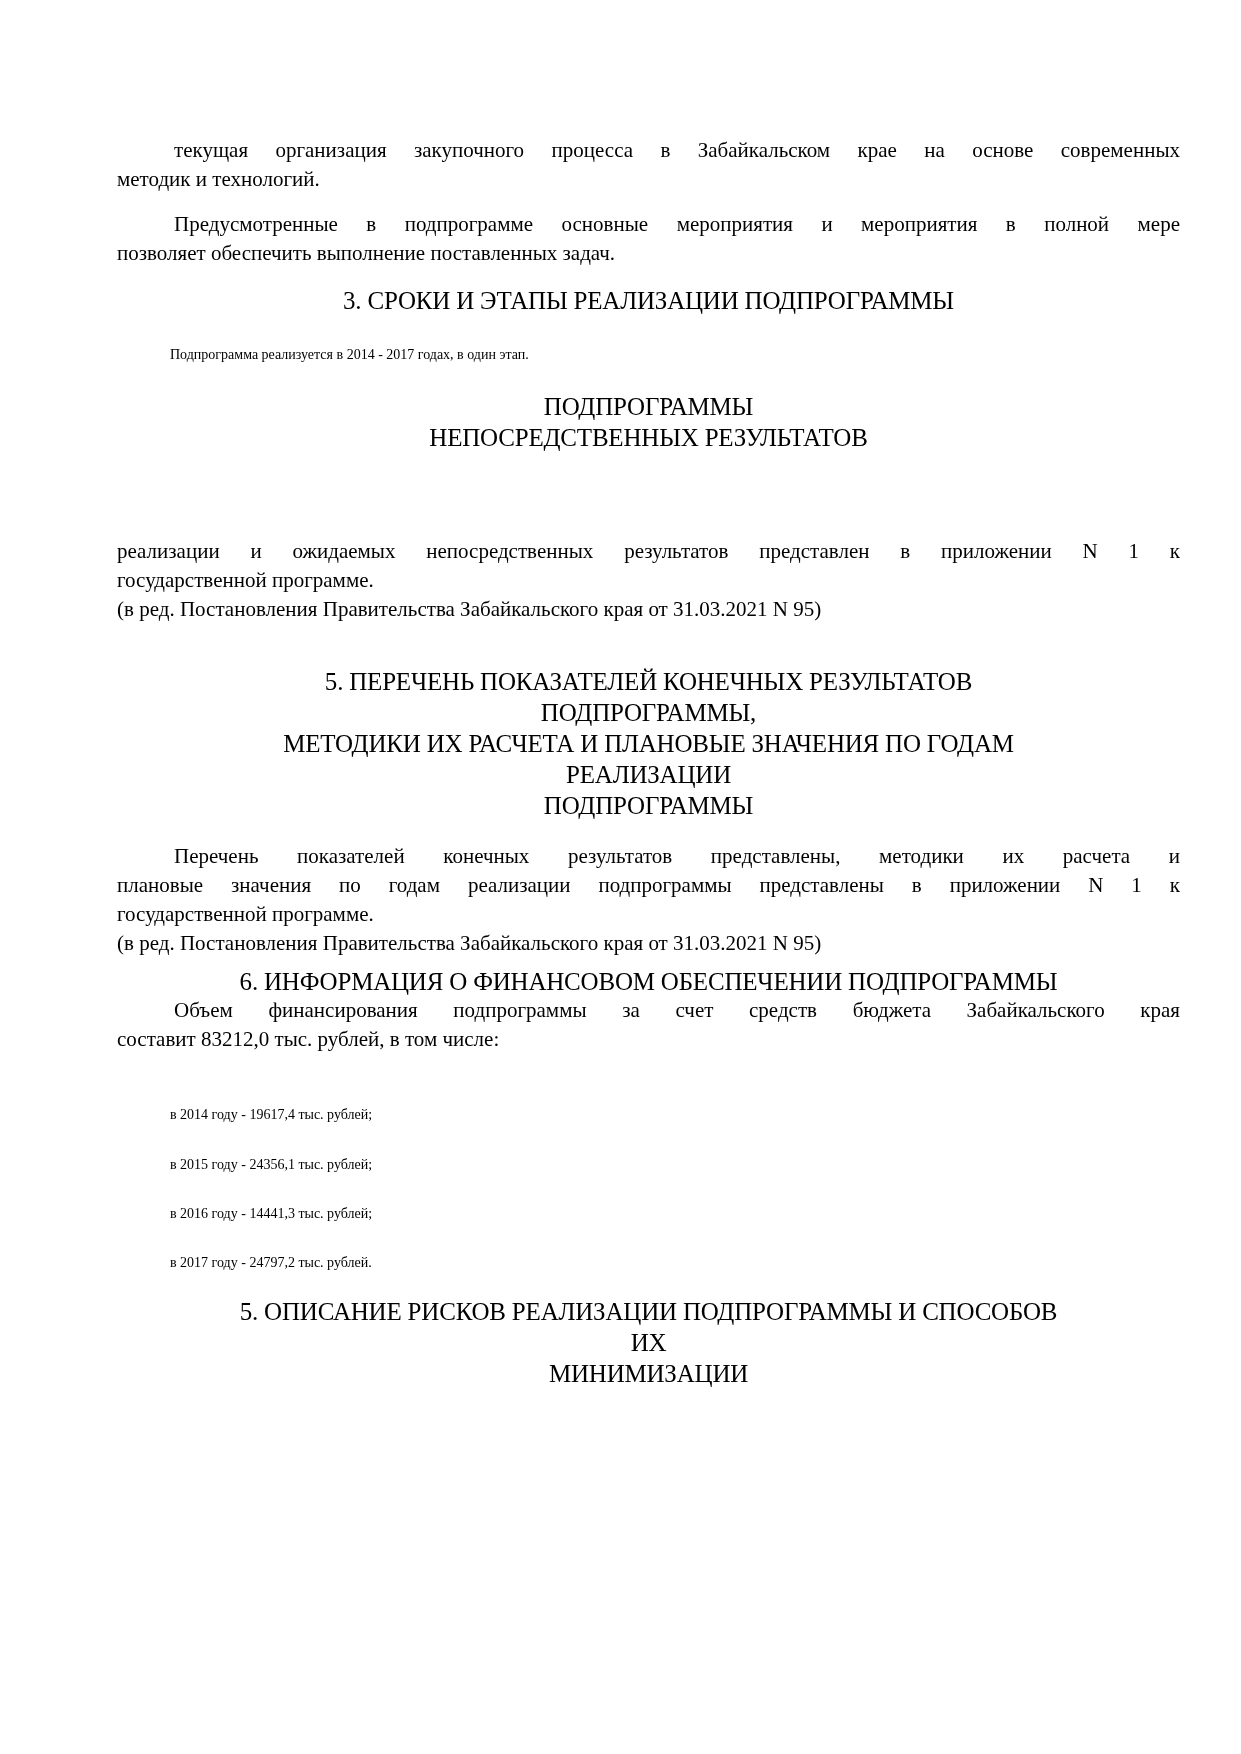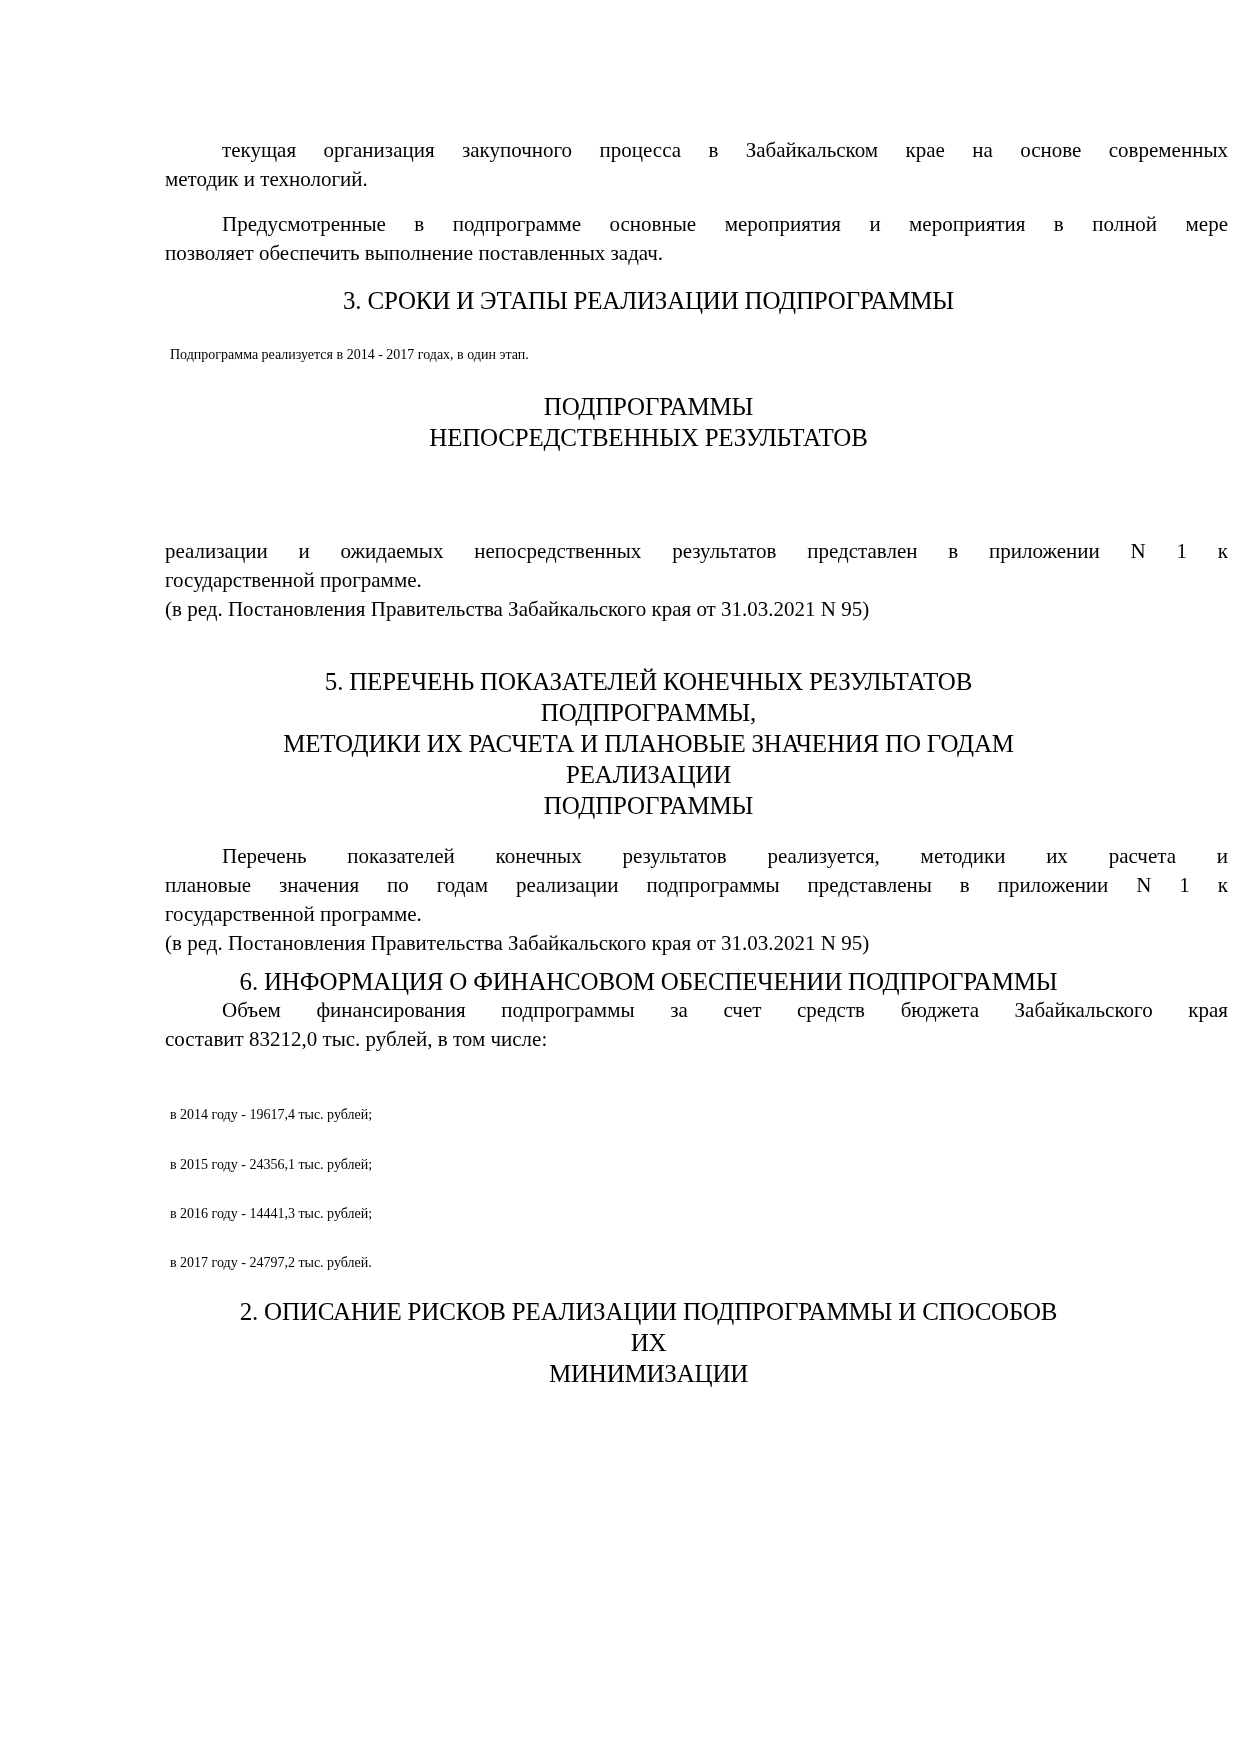--- a/index.html
+++ b/index.html
@@ -24,21 +24,21 @@
     .p {
       position: absolute;
       left: 0;
       width: 1063px;
       font-size: 21px;
       line-height: 29px;
       text-align: justify;
       text-align-last: left;
       margin: 0;
     }
-    .indent { text-indent: 57px; margin-left: 48px; }
+    .indent { text-indent: 57px; }
     .h {
       position: absolute;
       left: 0;
       width: 1063px;
       font-size: 25px;
       line-height: 31px;
       font-weight: normal;
       text-align: center;
       margin: 0;
       letter-spacing: -0.2px;
@@ -85,37 +85,37 @@
   </p>
 
   <h2 class="h" style="top:666px;">
     <span>5. ПЕРЕЧЕНЬ ПОКАЗАТЕЛЕЙ КОНЕЧНЫХ РЕЗУЛЬТАТОВ</span>
     <span>ПОДПРОГРАММЫ,</span>
     <span>МЕТОДИКИ ИХ РАСЧЕТА И ПЛАНОВЫЕ ЗНАЧЕНИЯ ПО ГОДАМ</span>
     <span>РЕАЛИЗАЦИИ</span>
     <span>ПОДПРОГРАММЫ</span>
   </h2>
   <p class="p indent" style="top:842px;">
-    <span class="line" style="text-align:justify;text-align-last:justify;">Перечень показателей конечных результатов реализуется, методики их расчета и</span>
+    <span class="line" style="text-align:justify;text-align-last:justify;">Перечень показателей конечных результатов представлены, методики их расчета и</span>
     <span class="line" style="text-indent:0;text-align:justify;text-align-last:justify;">плановые значения по годам реализации подпрограммы представлены в приложении N 1 к</span>
     <span class="line" style="text-indent:0;">государственной программе.</span>
     <span class="line" style="text-indent:0;">(в ред. Постановления Правительства Забайкальского края от 31.03.2021 N 95)</span>
   </p>
 
   <h2 class="h" style="top:966px;">
     <span>6. ИНФОРМАЦИЯ О ФИНАНСОВОМ ОБЕСПЕЧЕНИИ ПОДПРОГРАММЫ</span>
   </h2>
   <p class="p indent" style="top:996px;">
     <span class="line" style="text-align:justify;text-align-last:justify;">Объем финансирования подпрограммы за счет средств бюджета Забайкальского края</span>
     <span class="line" style="text-indent:0;">составит 83212,0 тыс. рублей, в том числе:</span>
   </p>
   <p class="plain" style="top:1100px;">в 2014 году - 19617,4 тыс. рублей;</p>
   <p class="plain" style="top:1150px;">в 2015 году - 24356,1 тыс. рублей;</p>
   <p class="plain" style="top:1199px;">в 2016 году - 14441,3 тыс. рублей;</p>
   <p class="plain" style="top:1248px;">в 2017 году - 24797,2 тыс. рублей.</p>
 
   <h2 class="h" style="top:1296px;">
-    <span>2. ОПИСАНИЕ РИСКОВ РЕАЛИЗАЦИИ ПОДПРОГРАММЫ И СПОСОБОВ</span>
+    <span>5. ОПИСАНИЕ РИСКОВ РЕАЛИЗАЦИИ ПОДПРОГРАММЫ И СПОСОБОВ</span>
     <span>ИХ</span>
     <span>МИНИМИЗАЦИИ</span>
   </h2>
 
 </div>
 
 </body></html>

